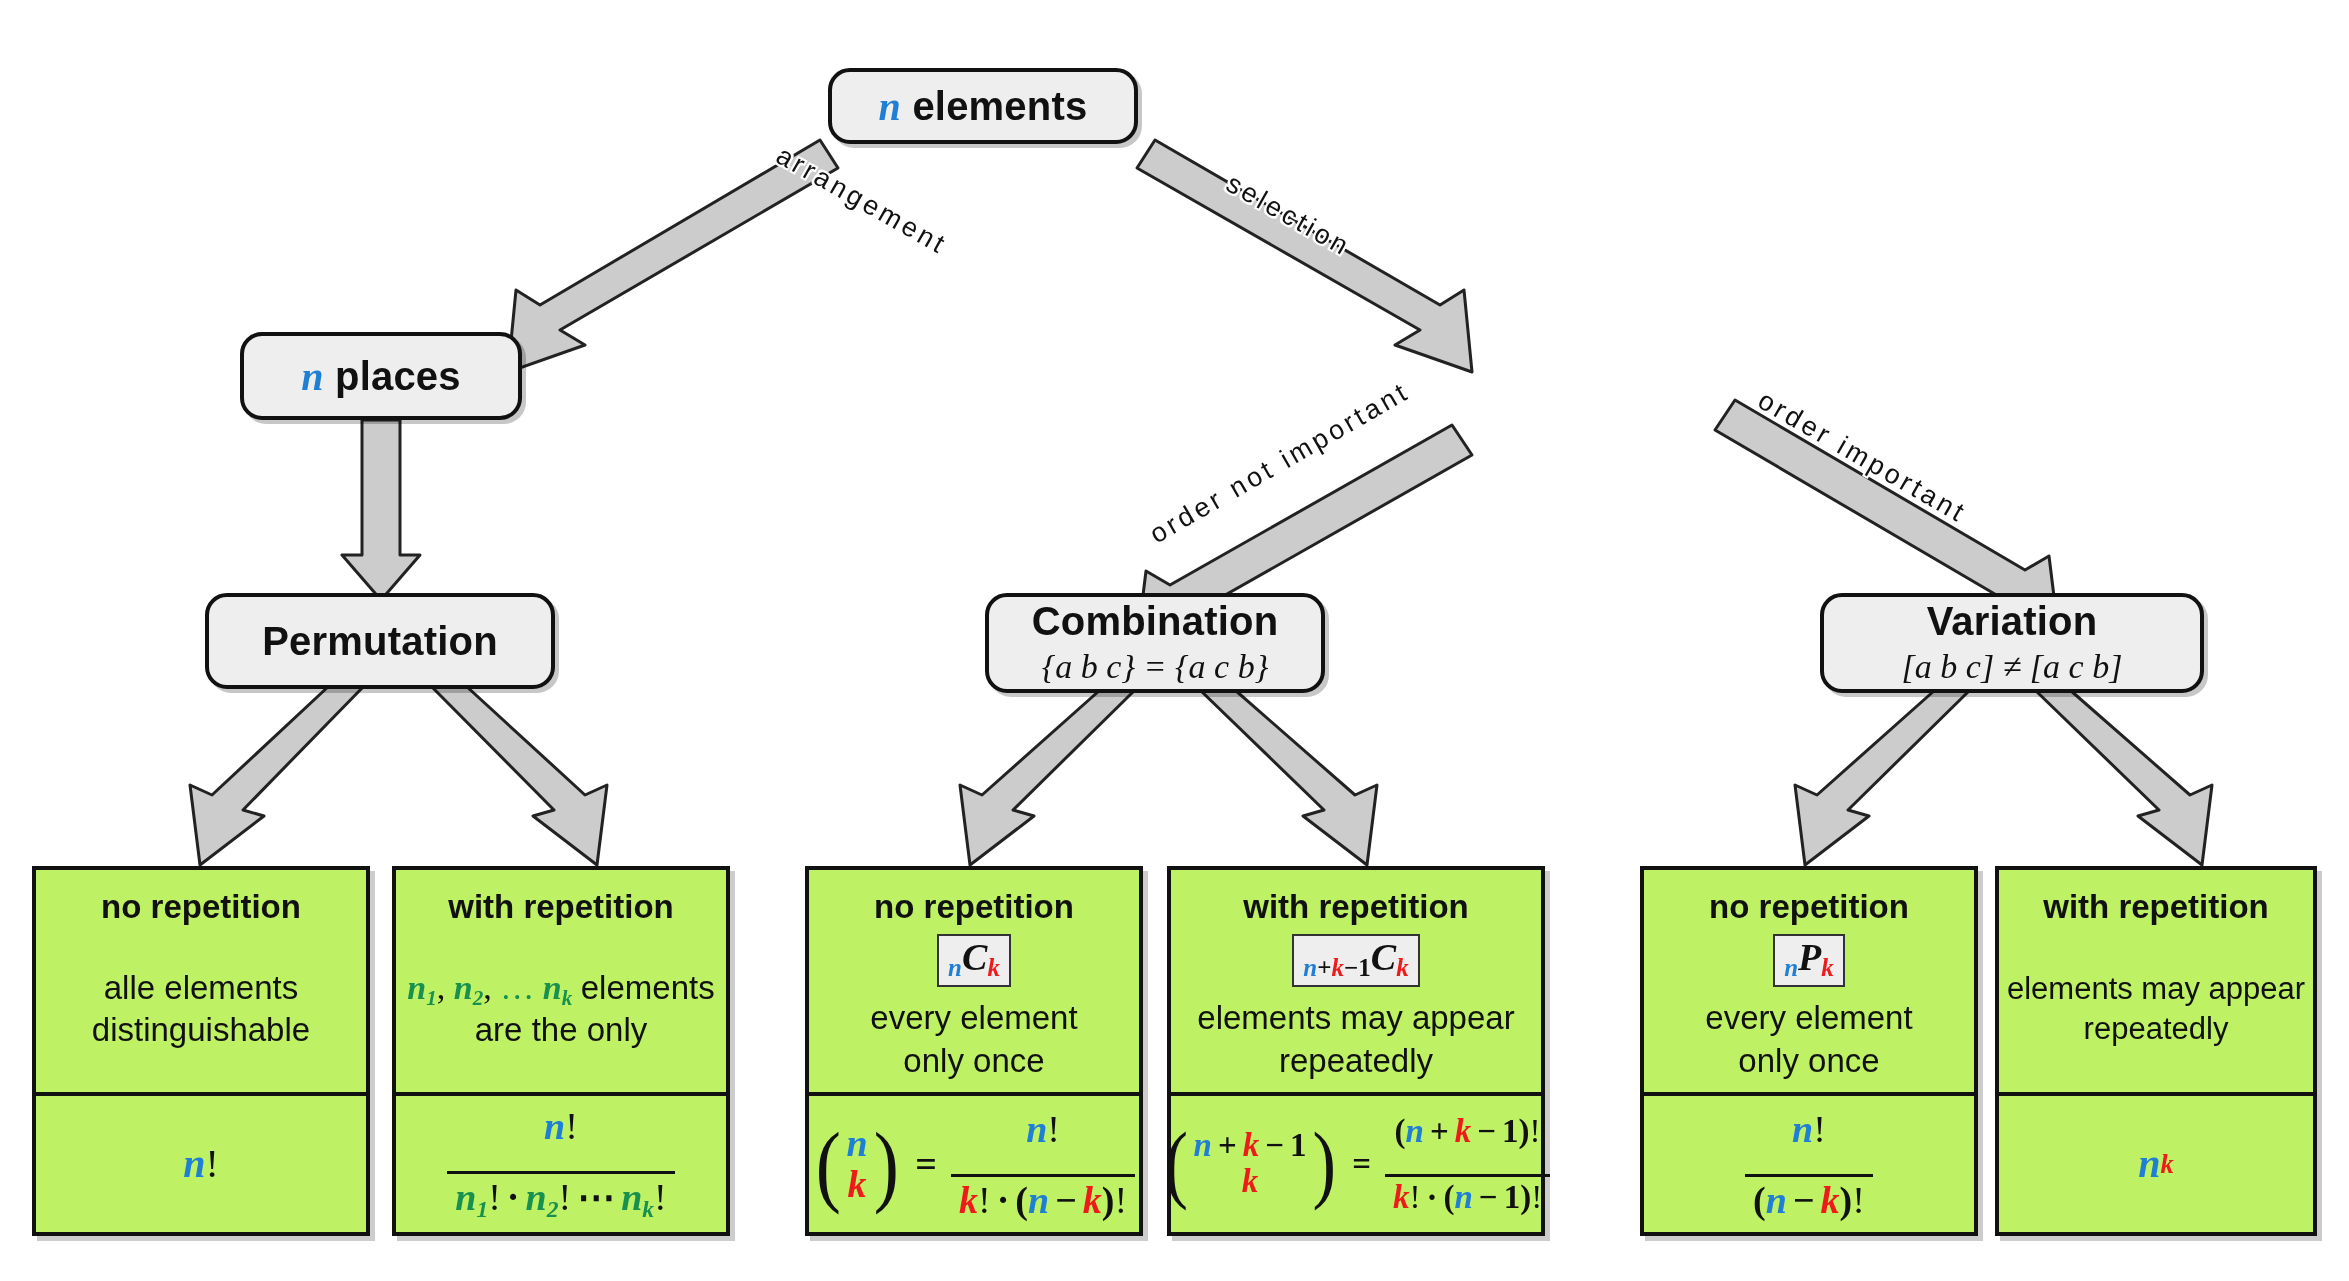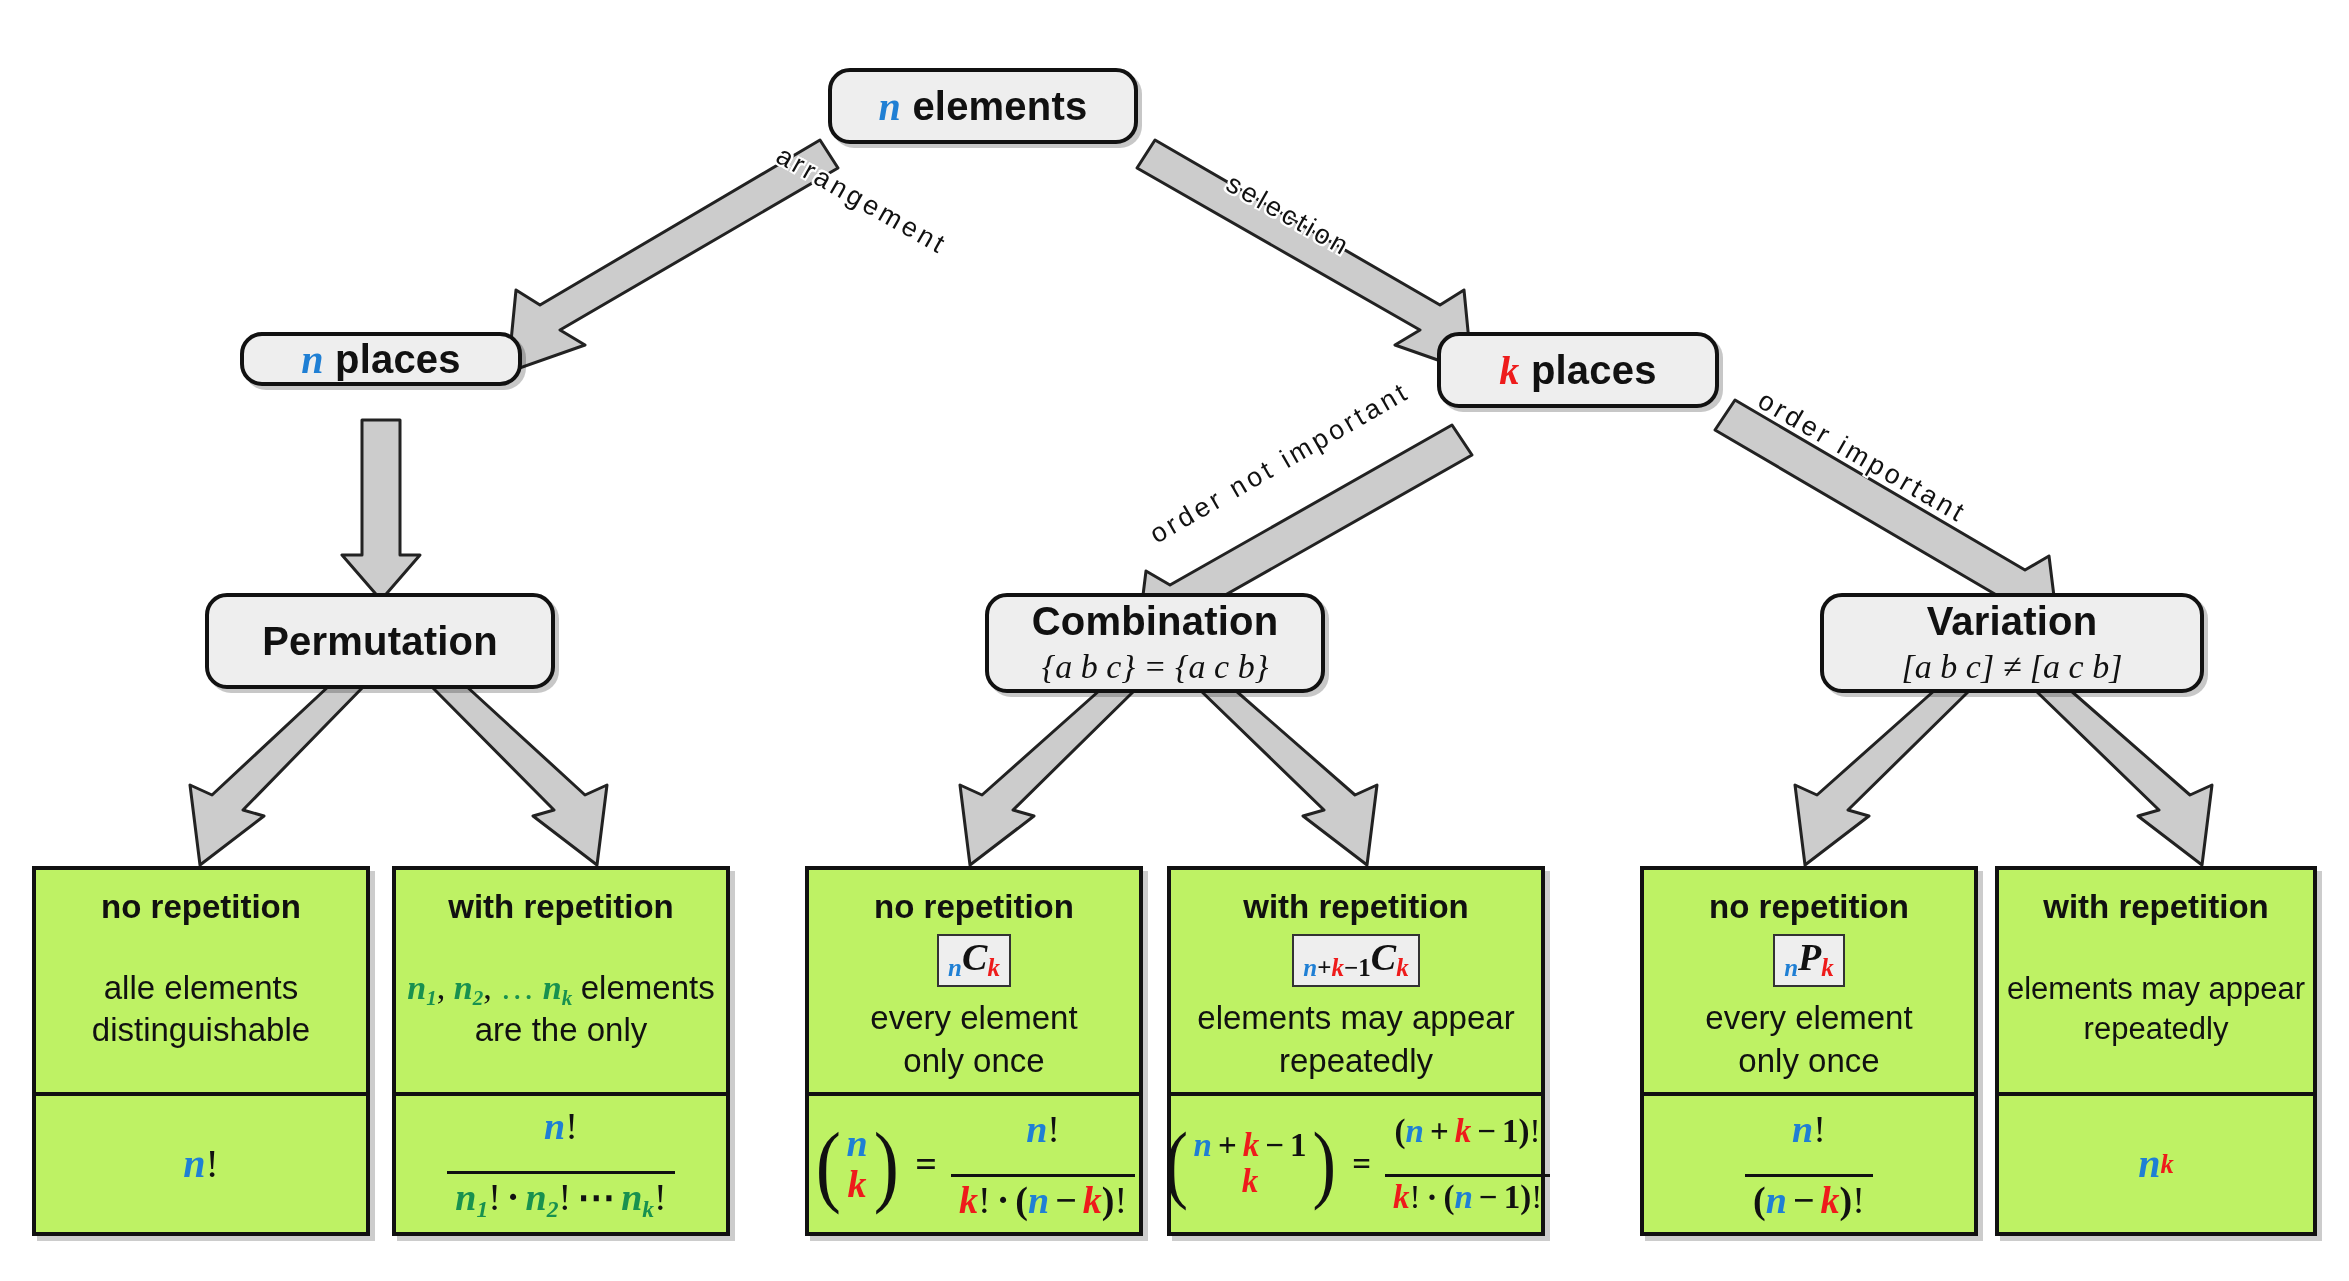--- a/index.html
+++ b/index.html
@@ -260,33 +260,27 @@
     <span>order important</span>
   </div>
 
   <div class="node" style="left:828px;top:68px;width:310px;height:76px;">
     <div class="title">
       <span class="bl" style="font-family:'Liberation Serif',serif;font-style:italic;font-weight:bold;">n</span>
       <span class="bk">elements</span>
     </div>
   </div>
 
-  <div class="node" style="left:240px;top:332px;width:282px;height:54px;">
+  <div class="node" style="left:240px;top:332px;width:282px;height:88px;">
     <div class="title">
       <span class="bl" style="font-family:'Liberation Serif',serif;font-style:italic;font-weight:bold;">n</span>
       <span class="bk">places</span>
     </div>
   </div>
 
-  <div class="node" style="left:1437px;top:332px;width:282px;height:76px;">
-    <div class="title">
-      <span class="rd" style="font-family:'Liberation Serif',serif;font-style:italic;font-weight:bold;">k</span>
-      <span class="bk">places</span>
-    </div>
-  </div>
 
   <div class="node" style="left:205px;top:593px;width:350px;height:96px;">
     <div class="title">Permutation</div>
   </div>
 
   <div class="node" style="left:985px;top:593px;width:340px;height:100px;">
     <div class="title">Combination</div>
     <div class="subtitle">{a b c} = {a c b}</div>
   </div>
 

